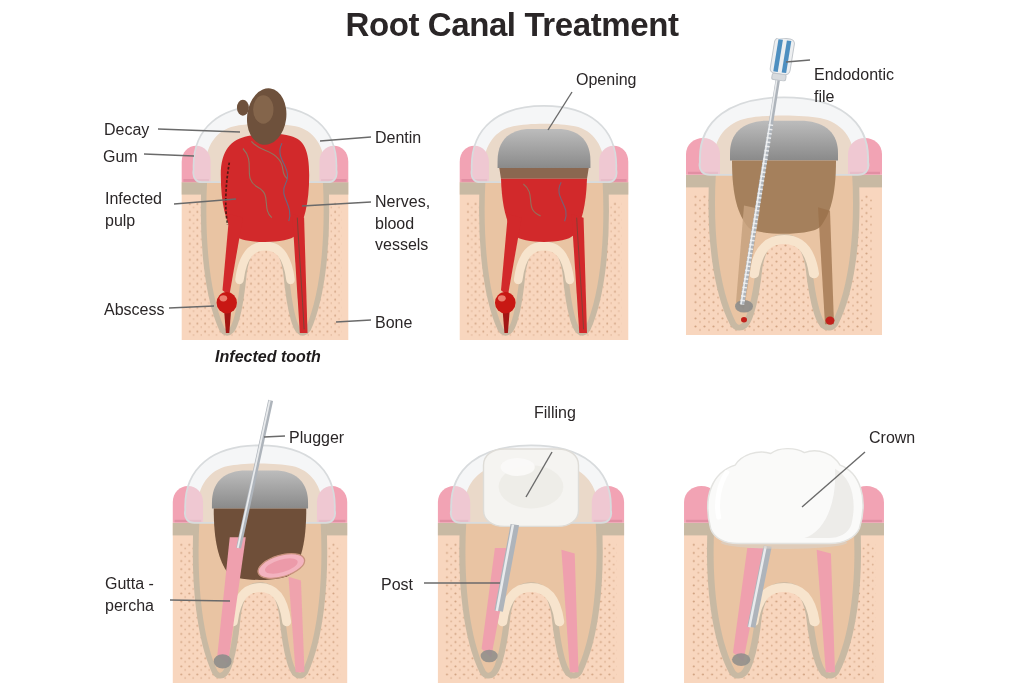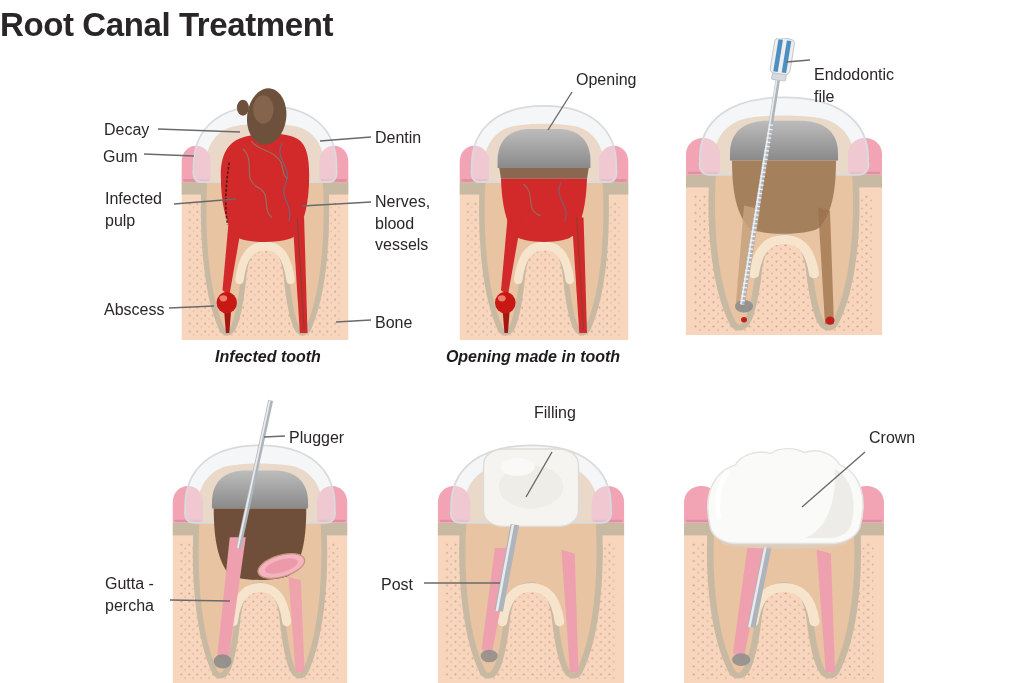--- a/index.html
+++ b/index.html
@@ -1,18 +1,18 @@
 <!DOCTYPE html>
 <html style="--bone: #F8D6BE; --bone-dot: #C2906C; --socket: #C8B9A3; --gum: #F2A3B4; --gum-dark: #E28FA3; --dentin: #E9C4A3; --dentin-light: #F7E4CD; --pulp: #D2292B; --pulp-dark: #A31714; --decay: #6E513C; --chamber-brown: #8A6750; --opening-gray: #9E9E9E; --metal: #AEB4BB; --metal-light: #E9EBED; --file-blue: #4E8FC0; --gutta: #EFA0AE; --filling: #F5F4F1; --crown-white: #FAFAF9; --text: #2A2627; --leader: #6A6A6A;"><head>
 <meta charset="utf-8">
 <style>
   html,body{margin:0;padding:0;background:#fff;}
   .stage{position:relative;width:1024px;height:683px;background:#fff;overflow:hidden;
          font-family:"Liberation Sans",sans-serif;color:var(--text,#2a2627);}
-  .title{position:absolute;left:0;right:0;top:6px;text-align:left;
+  .title{position:absolute;left:0;right:0;top:6px;text-align:center;
          font-size:33px;font-weight:bold;letter-spacing:-0.4px;color:var(--text);line-height:1.15;}
   .lbl{position:absolute;font-size:16px;line-height:1.35;color:var(--text);}
   .cap{position:absolute;font-size:16px;line-height:1.28;font-weight:bold;font-style:italic;
        color:#1e1b1c;text-align:center;}
   .tooth{position:absolute;}
   .lines{position:absolute;left:0;top:0;pointer-events:none;}
   .lines line{stroke:var(--leader,#6a6a6a);stroke-width:1.4;}
 </style>
 </head>
 <body>
@@ -216,15 +216,14 @@
 
   <div class="lbl" style="left:289px;top:427px">Plugger</div>
   <div class="lbl" style="left:105px;top:573px;width:76px">Gutta - percha</div>
 
   <div class="lbl" style="left:534px;top:402px">Filling</div>
   <div class="lbl" style="left:381px;top:574px">Post</div>
 
   <div class="lbl" style="left:869px;top:427px">Crown</div>
 
   <div class="cap" style="left:188px;top:347px;width:160px">Infected tooth</div>
-  <div class="cap" style="left:443px;top:347px;width:180px">Opening made in tooth</div>
 
 </div>
 
 </body></html>

